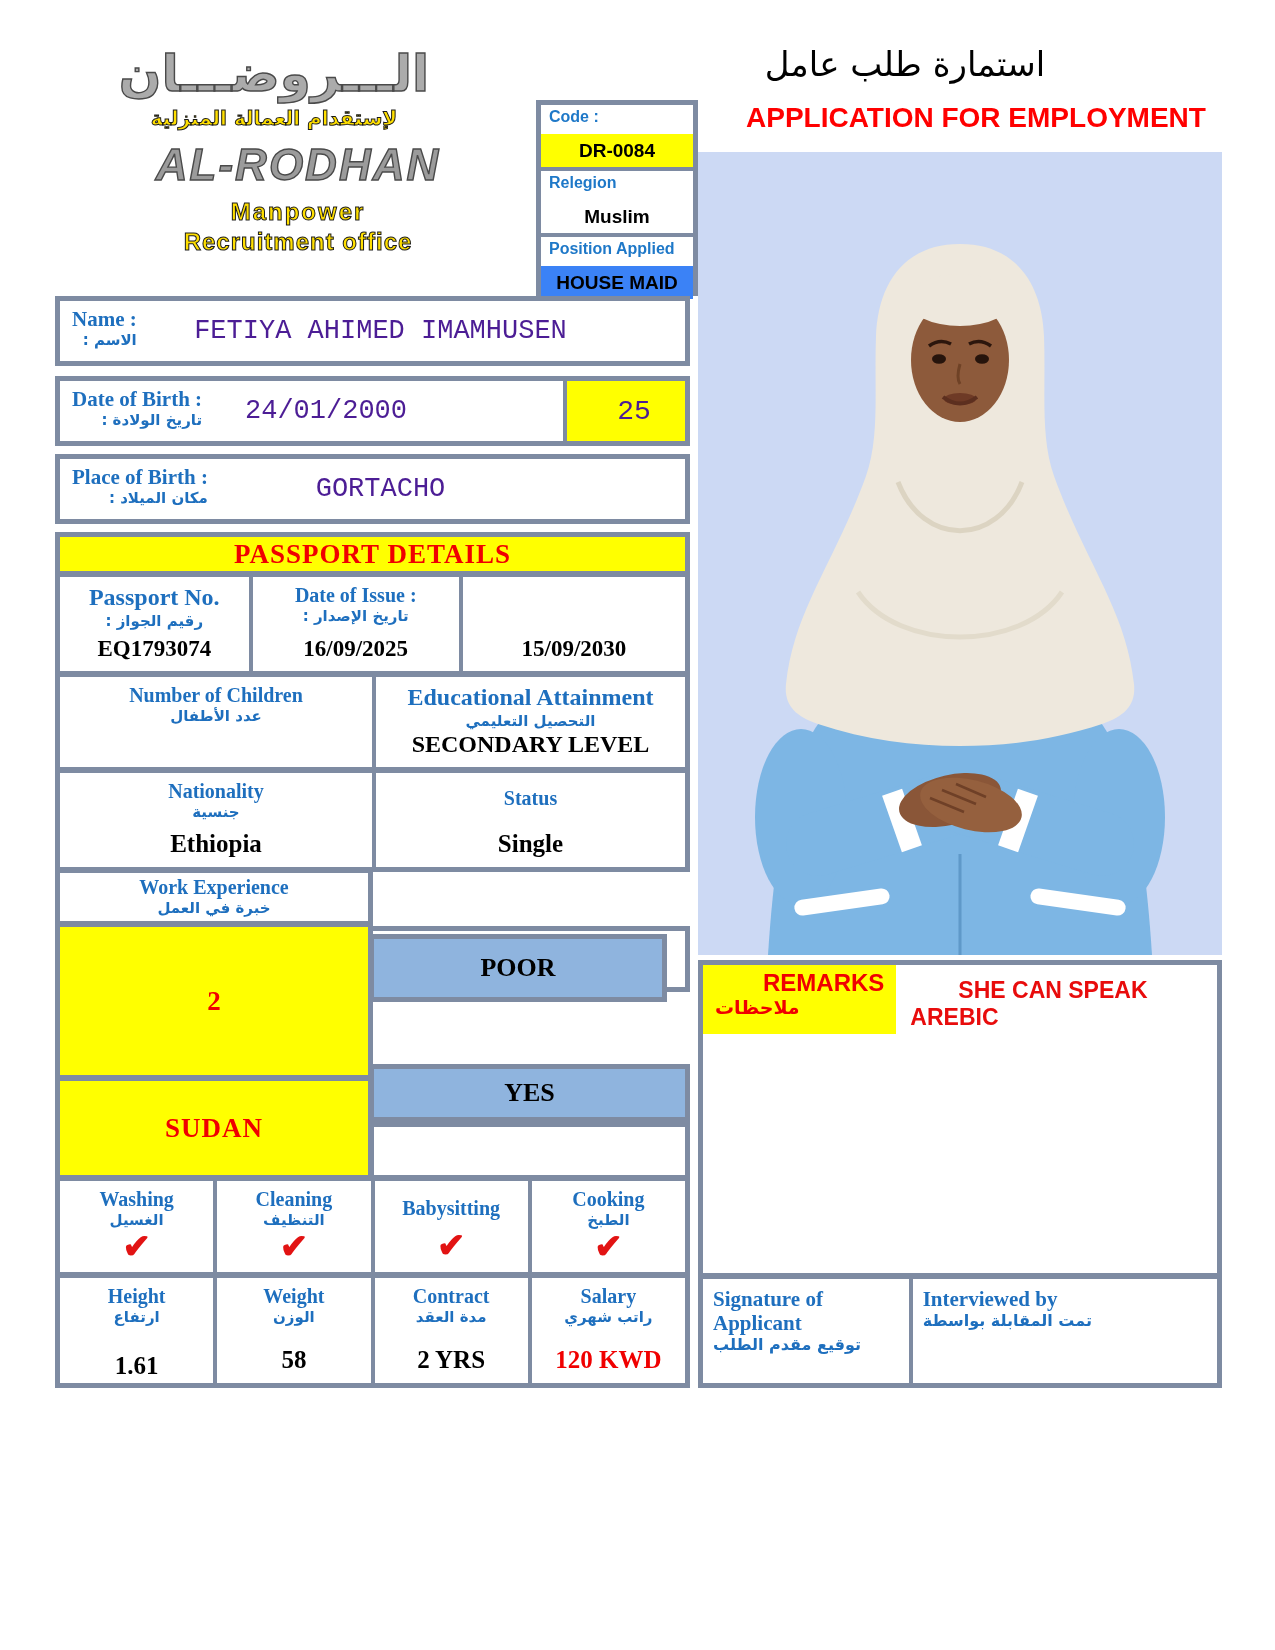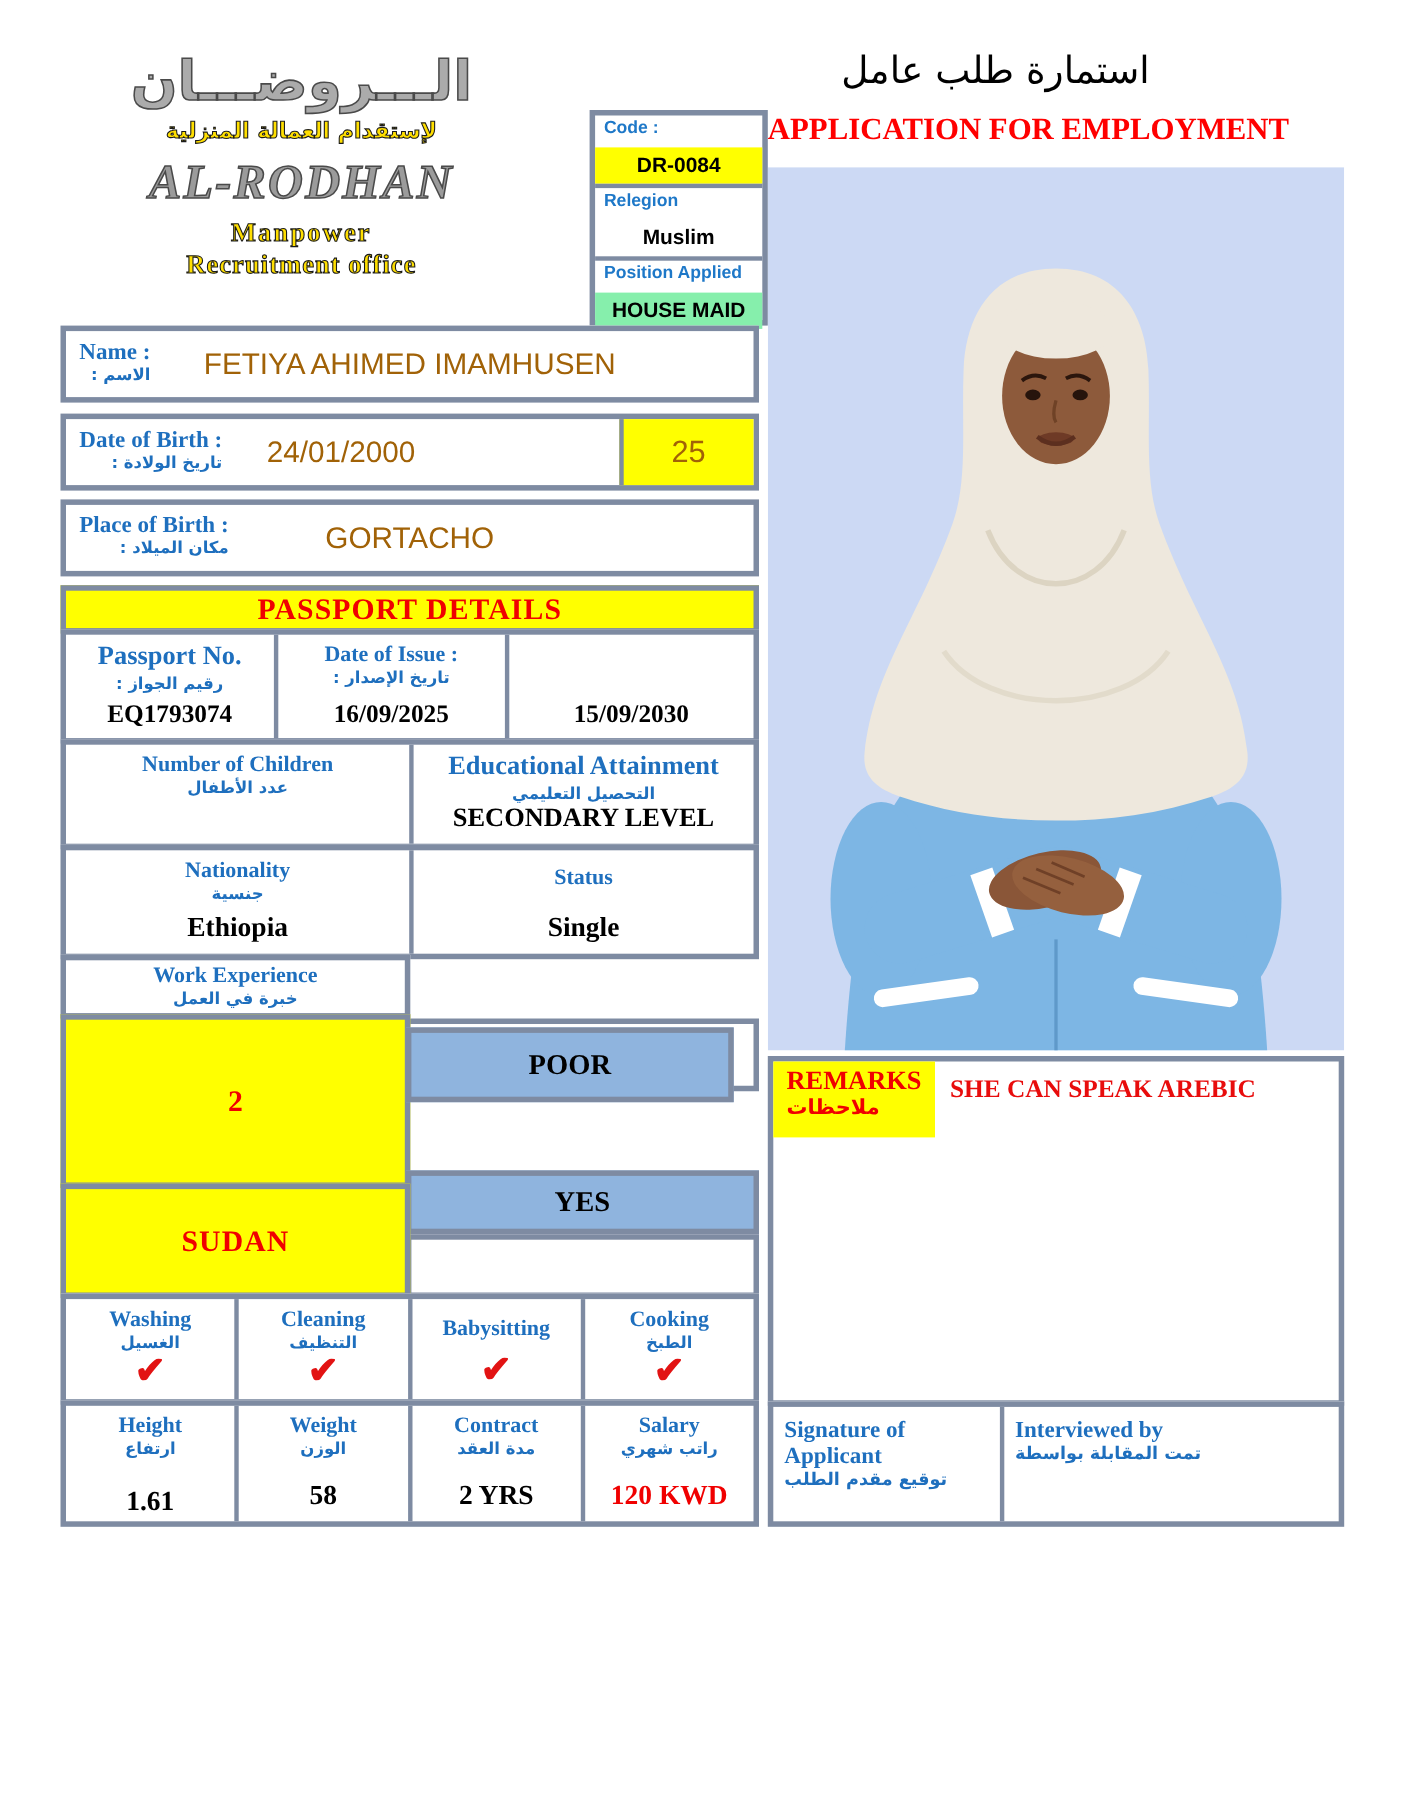--- a/index.html
+++ b/index.html
@@ -1,25 +1,25 @@
 <!DOCTYPE html>
 <html><head>
 <meta charset="utf-8">
 <style>
   html,body { margin:0; padding:0; background:#ffffff; }
   #canvas { position:relative; width:1275px; height:1650px; background:#fff; overflow:hidden;
             font-family:"Liberation Sans", sans-serif; }
   .abs  { position:absolute; box-sizing:border-box; }
   .box  { position:absolute; box-sizing:border-box; border:5px solid #7e8ba2; background:#fff; }
   .serif{ font-family:"Liberation Serif", serif; }
-  .sans { font-family:Liberation Serif, serif; }
+  .sans { font-family:Liberation Sans, sans-serif;margin-left:48px; }
   .ar   { font-family:"DejaVu Sans", sans-serif; direction:rtl; unicode-bidi:embed; }
   .lblE { color:#1e6fbe; font-weight:bold; font-family:"Liberation Serif", serif; font-size:21px; line-height:1.15; }
   .lblA { color:#1e6fbe; font-weight:bold; font-size:15px; line-height:1.25; }
-  .val  { font-family:Liberation Sans, sans-serif; color:#a16207; }
+  .val  { font-family:Liberation Mono, monospace; color:#4c1d95;margin-left:16px; }
   .flexrow { display:flex; }
   .cell { position:relative; box-sizing:border-box; display:flex; flex-direction:column; align-items:center; text-align:center; }
   .cell + .cell { border-left:4px solid #7e8ba2; }
   .cell .labwrap { padding-top:7px; }
   .cell .cellval { margin-top:auto; padding-bottom:9px; font-weight:bold; font-family:"Liberation Serif", serif; }
   .yellow { background:#ffff00; }
   .steel  { background:#8fb4de; }
   .redtxt { color:#f00000; }
   .centerall { display:flex; align-items:center; justify-content:center; }
   .outline-dark  { -webkit-text-stroke:1.4px #4a4a4a; }
@@ -43,21 +43,21 @@
   </div>
 
   <div class="box" style="left:536px; top:100px; width:162px; height:196px; display:flex; flex-direction:column;">
     <div class="clabel">Code :</div>
     <div class="cval yellow">DR-0084</div>
     <div class="cdiv"></div>
     <div class="clabel">Relegion</div>
     <div class="cval">Muslim</div>
     <div class="cdiv"></div>
     <div class="clabel">Position Applied</div>
-    <div class="cval" style="background:#86efac;">HOUSE MAID</div>
+    <div class="cval" style="background:#3b82f6;">HOUSE MAID</div>
   </div>
 
   <div class="abs ar" style="left:698px; top:44px; width:524px; height:52px; text-align:center; padding-right:110px; font-size:34px; color:#000;">استمارة طلب عامل</div>
   <div class="abs sans" style="left:698px; top:102px; width:524px; text-align:center; padding-right:80px; font-size:28px; font-weight:bold; color:#ff0000; white-space:nowrap;">APPLICATION FOR EMPLOYMENT</div>
 
   <div class="abs" style="left:698px; top:152px; width:524px; height:803px;">
     <svg width="524" height="803" viewBox="0 0 524 803">
       <rect width="524" height="803" fill="#ccd9f4"></rect>
 
       <path d="M262 505 C 190 505 140 535 112 585 C 88 630 76 710 70 803 L 454 803 C 448 710 436 630 412 585 C 384 535 334 505 262 505 Z" fill="#7db6e4"></path>

